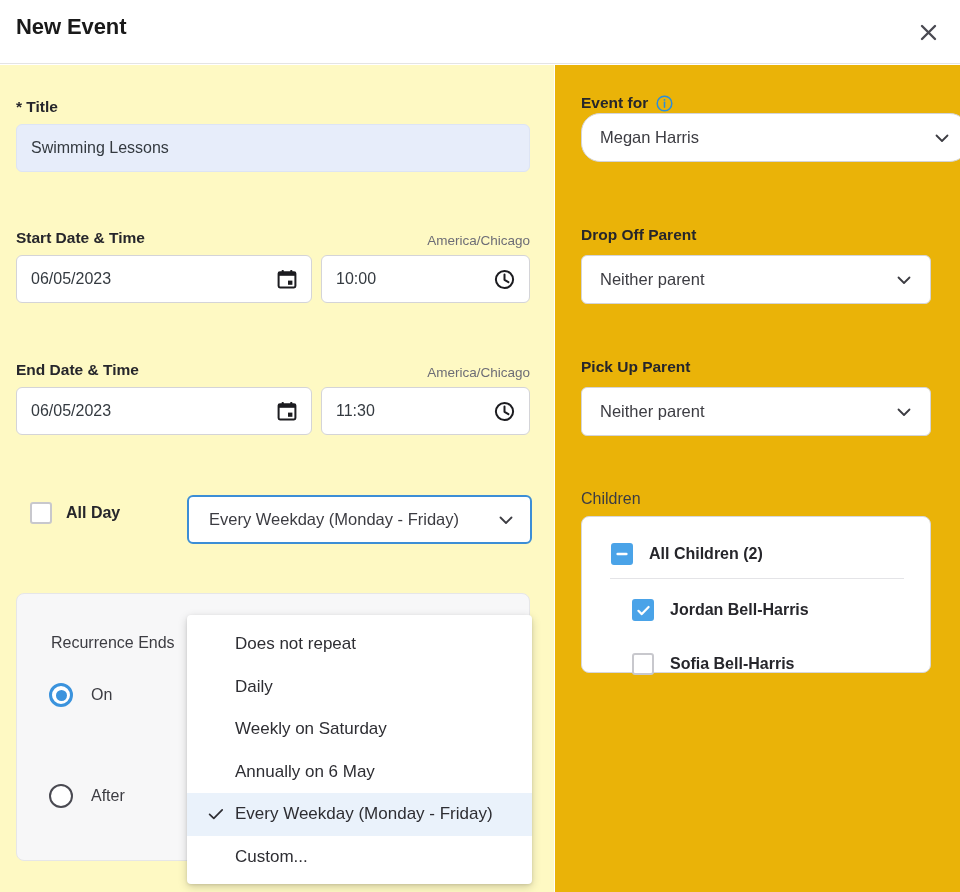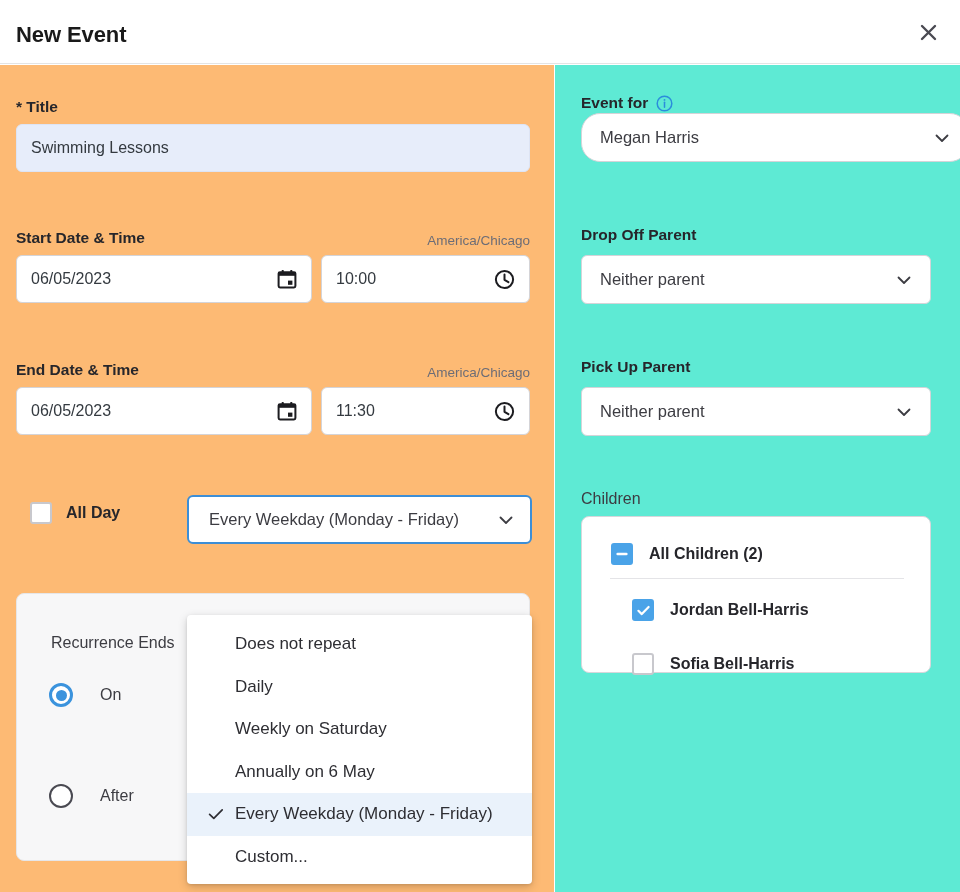--- a/index.html
+++ b/index.html
@@ -27,21 +27,20 @@
     border-bottom: 1px solid #e4e4e4;
     background: #ffffff;
   }
   .modal-title {
     position: absolute;
     left: 16px; top: 14px;
     font-size: 22px;
     font-weight: bold;
     color: #1a1a1a;
     letter-spacing: -0.1px;
-    margin-top: 8px;
   }
   .close-btn {
     position: absolute;
     right: 12px; top: 12px;
     width: 40px; height: 40px;
     display: flex; align-items: center; justify-content: center;
     background: transparent;
     border: none;
     cursor: pointer;
     color: #4a4a52;
@@ -51,27 +50,27 @@
   
   .body-wrap {
     position: absolute;
     left: 0; top: 65px;
     width: 960px; height: 827px;
   }
   .left-pane {
     position: absolute;
     left: 0; top: 0;
     width: 554px; height: 827px;
-    background: #fdba74;
+    background: #fef9c3;
   }
   .right-pane {
     position: absolute;
     left: 555px; top: 0;
     width: 405px; height: 827px;
-    background: #5eead4;
+    background: #eab308;
   }
 
   
   .field-label {
     font-size: 15.5px;
     font-weight: bold;
     color: #26262b;
   }
   .field-label-light {
     font-size: 16px;
@@ -163,21 +162,21 @@
     border: 1px solid #e6e6e8;
     border-radius: 8px;
     z-index: 10;
   }
   #recur-panel-title {
     position: absolute; left: 34px; top: 40px;
     font-size: 16px; color: #3c3c42;
   }
   .radio-row {
     position: absolute;
-    display: flex; align-items: center; gap: 27px;
+    display: flex; align-items: center; gap: 18px;
   }
   #radio-on   { left: 32px; top: 89px; }
   #radio-after{ left: 32px; top: 190px; }
   .radio {
     width: 24px; height: 24px;
     border-radius: 50%;
     border: 2px solid #4a4a52;
     background: #ffffff;
     flex-shrink: 0;
   }

